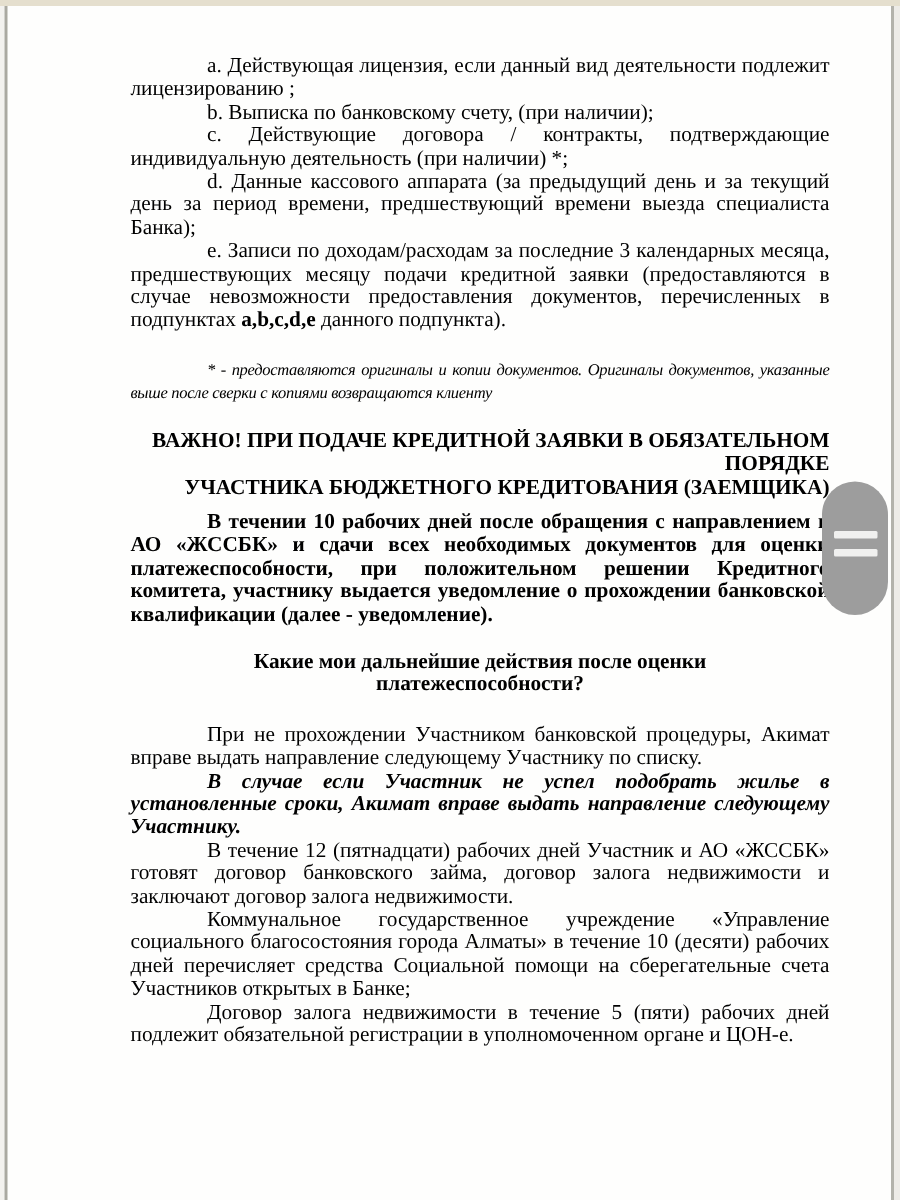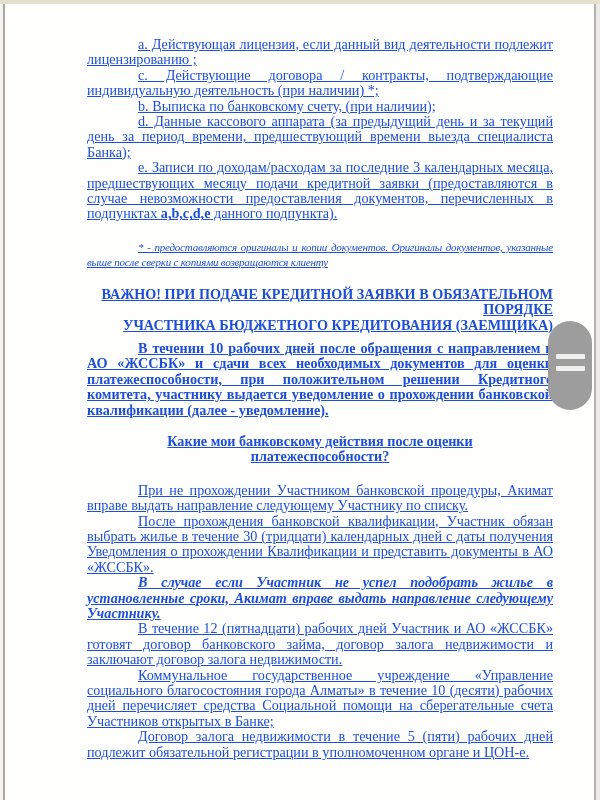--- a/index.html
+++ b/index.html
@@ -37,23 +37,22 @@
   }
 
   
   .page-content {
     position: absolute;
     left: 87px;
     width: 466px;
     top: 37px;
     font-size: 14.2px;
     line-height: 15.4px;
-    color: #1d4ed8;
+    color: #000000;
     text-align: justify;
-    text-decoration: underline;
   }
   .page-content p {
     margin: 0;
     text-indent: 51px;
   }
   .b { font-weight: bold; }
   .footnote {
     font-style: italic;
     font-size: 11px;
     letter-spacing: -0.2px;
@@ -105,41 +104,40 @@
 <body>
 
 <div class="edge-top"></div>
 <div class="edge-left-strip"></div>
 <div class="edge-left-line"></div>
 <div class="edge-right-line"></div>
 <div class="edge-right-strip"></div>
 
 <div class="page-content">
   <p>a. Действующая лицензия, если данный вид деятельности подлежит лицензированию ;</p>
+  <p>b. Выписка по банковскому счету, (при наличии);</p>
   <p>c. Действующие договора / контракты, подтверждающие индивидуальную деятельность (при наличии) *;</p>
-  <p>b. Выписка по банковскому счету, (при наличии);</p>
   <p>d. Данные кассового аппарата (за предыдущий день и за текущий день за период времени, предшествующий времени выезда специалиста Банка);</p>
   <p><span>e. Записи по доходам/расходам за последние 3 календарных месяца, предшествующих месяцу подачи кредитной заявки (предоставляются в случае невозможности предоставления документов, перечисленных в подпунктах </span><span class="b">a,b,c,d,e</span><span> данного подпункта).</span></p>
 
   <p class="footnote">* - предоставляются оригиналы и копии документов. Оригиналы документов, указанные выше после сверки с копиями возвращаются клиенту</p>
 
   <div class="important">
     <div>ВАЖНО! ПРИ ПОДАЧЕ КРЕДИТНОЙ ЗАЯВКИ В ОБЯЗАТЕЛЬНОМ ПОРЯДКЕ</div>
     <div>УЧАСТНИКА БЮДЖЕТНОГО КРЕДИТОВАНИЯ (ЗАЕМЩИКА)</div>
   </div>
 
   <p class="bold-para">В течении 10 рабочих дней после обращения с направлением в АО «ЖССБК» и сдачи всех необходимых документов для оценки платежеспособности, при положительном решении Кредитного комитета, участнику выдается уведомление о прохождении банковской квалификации (далее - уведомление).</p>
 
   <div class="heading">
-    <div>Какие мои банковскому действия после оценки</div>
+    <div>Какие мои дальнейшие действия после оценки</div>
     <div>платежеспособности?</div>
   </div>
 
   <p class="para-first">При не прохождении Участником банковской процедуры, Акимат вправе выдать направление следующему Участнику по списку.</p>
-  <p>После прохождения банковской квалификации, Участник обязан выбрать жилье в течение 30 (тридцати) календарных дней с даты получения Уведомления о прохождении Квалификации и представить документы в АО «ЖССБК».</p>
   <p class="bold-italic">В случае если Участник не успел подобрать жилье в установленные сроки, Акимат вправе выдать направление следующему Участнику.</p>
   <p>В течение 12 (пятнадцати) рабочих дней Участник и АО «ЖССБК» готовят договор банковского займа, договор залога недвижимости и заключают договор залога недвижимости.</p>
   <p>Коммунальное государственное учреждение «Управление социального благосостояния города Алматы» в течение 10 (десяти) рабочих дней перечисляет средства Социальной помощи на сберегательные счета Участников открытых в Банке;</p>
   <p>Договор залога недвижимости в течение 5 (пяти) рабочих дней подлежит обязательной регистрации в уполномоченном органе и ЦОН-е.</p>
 </div>
 
 <div class="floating-handle">
   <div class="handle-bar first"></div>
   <div class="handle-bar second"></div>
 </div>

